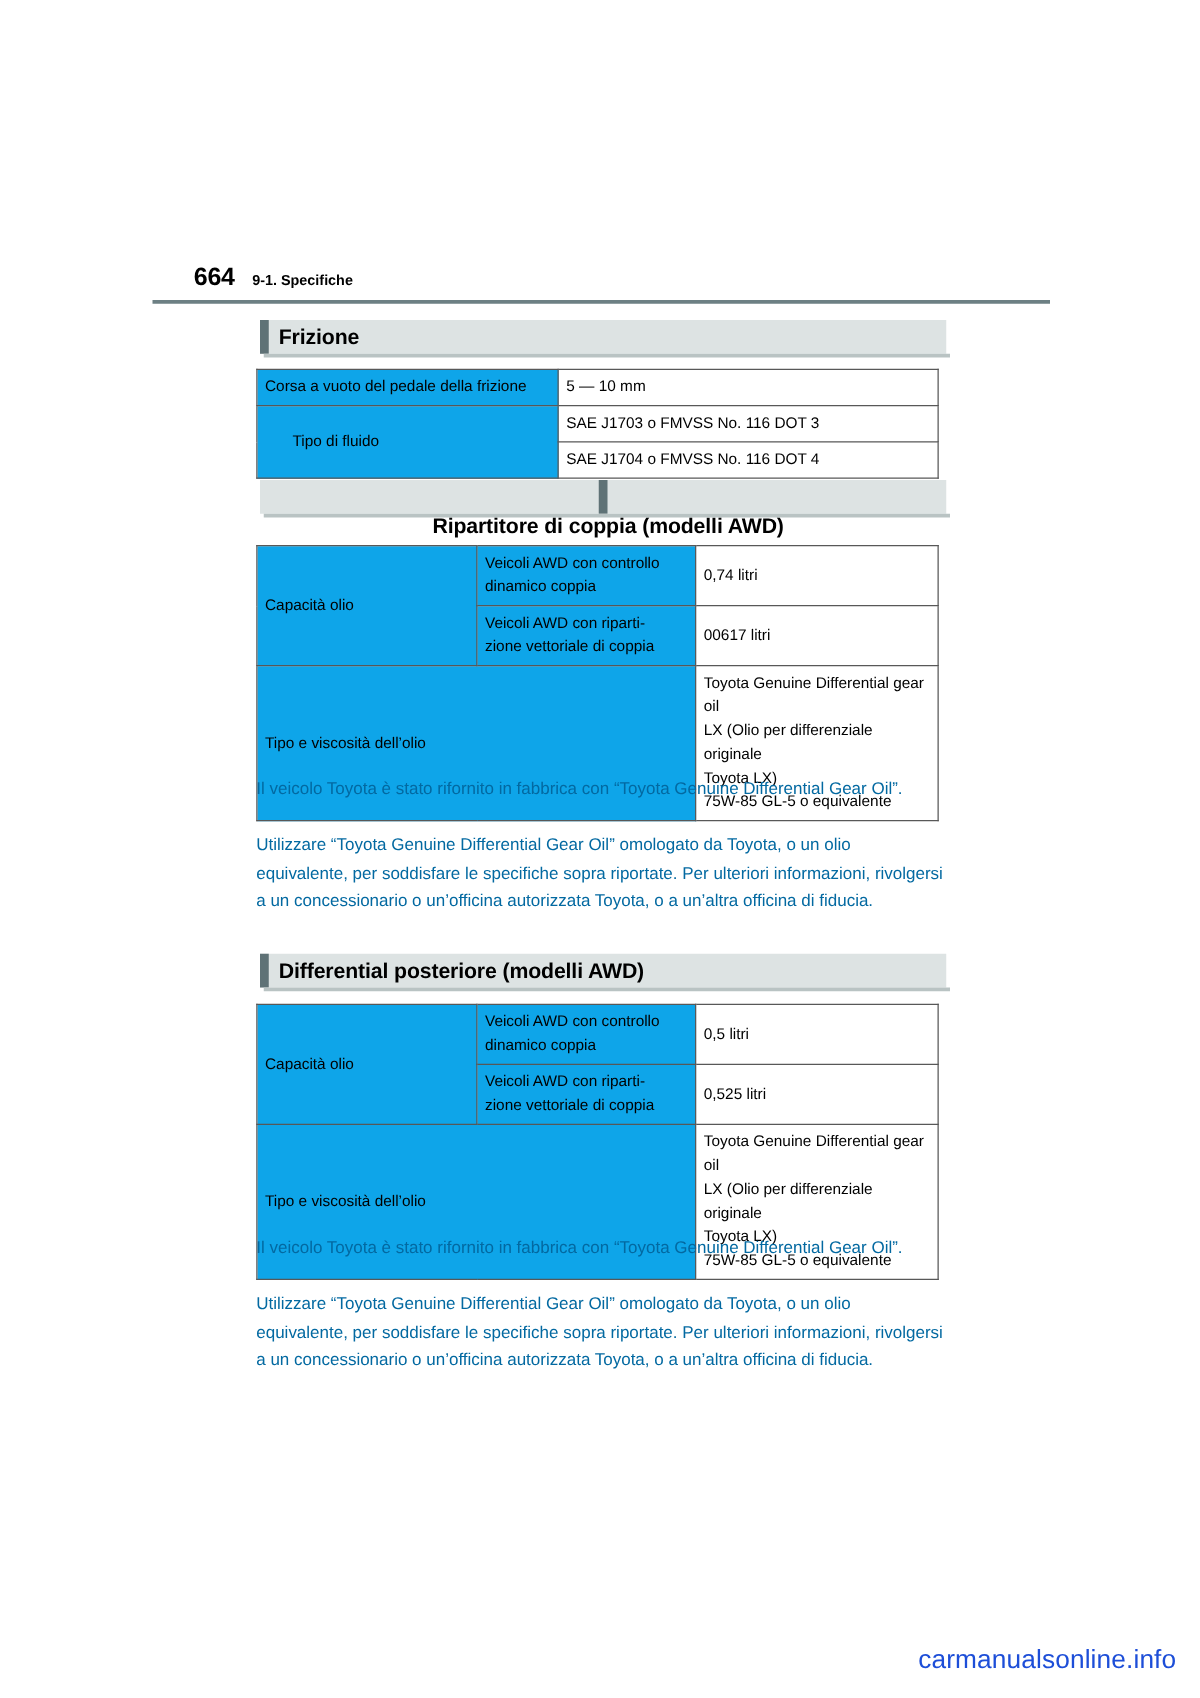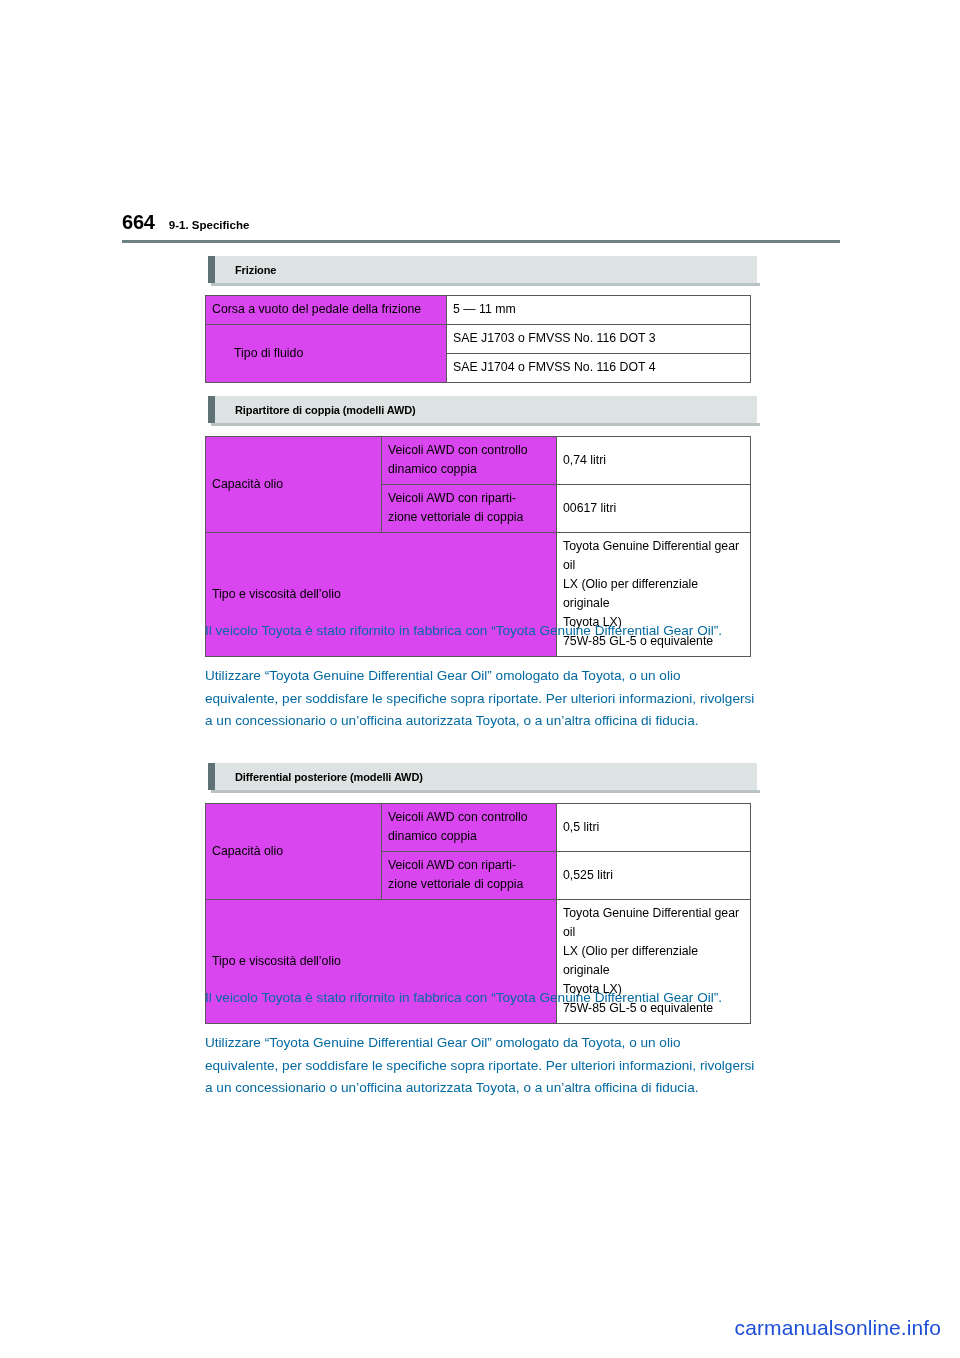--- a/index.html
+++ b/index.html
@@ -30,20 +30,21 @@
     width: 718px;
     height: 26px;
     display: flex;
     align-items: baseline;
   }
   .runhead .pageno {
     font-size: 20px;
     font-weight: bold;
     letter-spacing: -0.2px;
     line-height: 1;
+    margin-left: 33px;
   }
   .runhead .chapter {
     font-size: 11.5px;
     font-weight: bold;
     margin-left: 14px;
     line-height: 1;
     text-align: right;
   }
   .rule {
     position: absolute;
@@ -64,23 +65,23 @@
     display: flex;
     align-items: center;
   }
   .section-band .accent {
     width: 7px;
     height: 27px;
     background: #5f7276;
     flex: 0 0 auto;
   }
   .section-band .band-title {
-    font-size: 11px;
+    font-size: 17px;
     font-weight: bold;
-    margin-left: 20px;
+    margin-left: 8px;
     letter-spacing: -0.1px;
   }
   .section-band .band-shadow {
     position: absolute;
     left: 3px;
     top: 27px;
     width: 549px;
     height: 3px;
     background: #b9c3c3;
   }
@@ -95,21 +96,21 @@
   }
   .spec-table td {
     border: 1px solid #585858;
     font-size: 12.3px;
     line-height: 19px;
     padding: 4px 6px 5px 6px;
     vertical-align: middle;
     color: #000;
   }
   .spec-table td.label {
-    background: #d946ef;
+    background: #0ea5e9;
   }
   .spec-table td.value {
     background: #ffffff;
   }
   td.c1 { width: 163px; }
   td.c2 { width: 162px; }
   td.c3 { width: auto; }
 
   .multiline { white-space: pre-line; }
 
@@ -149,33 +150,33 @@
   <div class="section-band" style="top:256px;">
     <span class="accent"></span>
     <span class="band-title">Frizione</span>
     <span class="band-shadow"></span>
   </div>
 
   <table class="spec-table" style="top:295px;">
     <tbody>
       <tr>
         <td class="label c1" style="width:228px;">Corsa a vuoto del pedale della frizione</td>
-        <td class="value">5 — 11 mm</td>
+        <td class="value">5 — 10 mm</td>
       </tr>
       <tr>
         <td class="label c1" style="width:228px;padding-left:28px;" rowspan="2">Tipo di fluido</td>
         <td class="value">SAE J1703 o FMVSS No. 116 DOT 3</td>
       </tr>
       <tr>
         <td class="value">SAE J1704 o FMVSS No. 116 DOT 4</td>
       </tr>
     </tbody>
   </table>
 
-  <div class="section-band" style="top:396px;">
+  <div class="section-band" style="top:384px;flex-direction:column;">
     <span class="accent"></span>
     <span class="band-title">Ripartitore di coppia (modelli AWD)</span>
     <span class="band-shadow"></span>
   </div>
 
   <table class="spec-table" style="top:436px;">
     <tbody>
       <tr>
         <td class="label c1" rowspan="2">Capacità olio</td>
         <td class="label c2 multiline">Veicoli AWD con controllo

